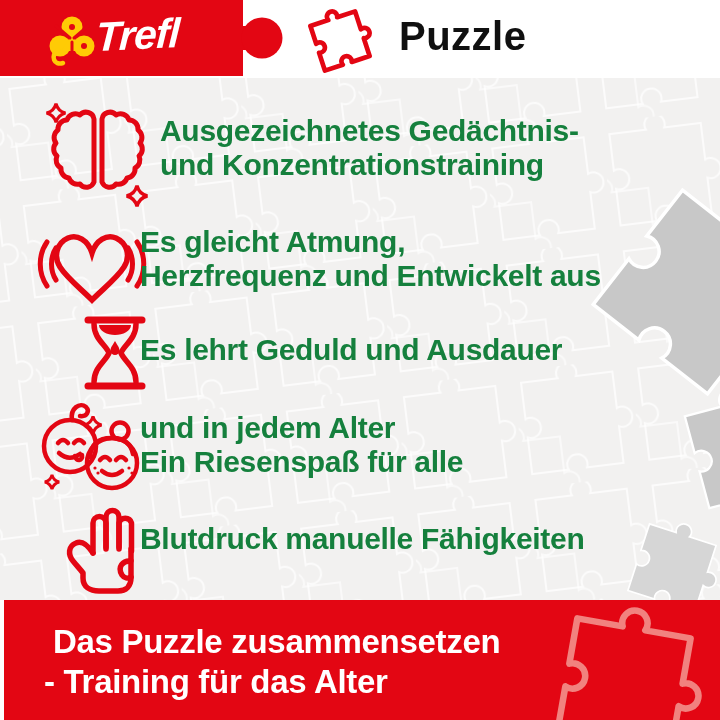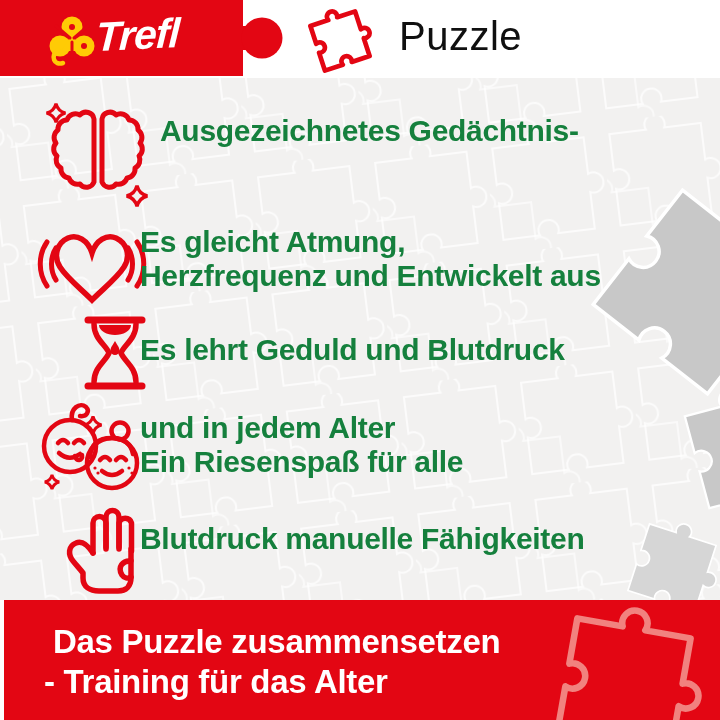--- a/index.html
+++ b/index.html
@@ -4,21 +4,21 @@
 <style>
   html,body{margin:0;padding:0;background:#ffffff;}
   .stage{position:relative;width:720px;height:720px;overflow:hidden;background:#ffffff;
          font-family:"Liberation Sans",sans-serif;}
   
   .header{position:absolute;left:0;top:0;width:720px;height:78px;background:#ffffff;}
   .logo-svg{position:absolute;left:0;top:0;}
   .logo-word{position:absolute;left:96px;top:12px;font-style:italic;font-weight:700;
              font-size:41px;color:#ffffff;transform:rotate(-3deg) skewX(-6deg);letter-spacing:-1px;}
   .puzzle-icon-svg{position:absolute;left:306px;top:5px;}
-  .product-label{position:absolute;left:399px;top:14px;font-size:40px;font-weight:400;
+  .product-label{position:absolute;left:399px;top:14px;font-size:40px;font-weight:700;
                  color:#101010;letter-spacing:0.5px;}
   
   .content{position:absolute;left:0;top:78px;width:720px;height:522px;background:#f2f1f0;}
   .pattern-svg{position:absolute;left:0;top:0;}
   .deco-svg{position:absolute;left:560px;top:80px;}
   .feat-icon{position:absolute;}
   .feat-text{position:absolute;left:140px;color:#15803d;font-size:30px;line-height:34px;
              font-weight:700;letter-spacing:-0.3px;white-space:nowrap;}
   .feat-text span{display:block;}
   #t1{left:160px;top:114px}
@@ -160,27 +160,28 @@
       <path d="M30,48 V18 A6.5,6.5 0 0 1 43,18 V44"></path>
       <path d="M43,42 V12 A6.5,6.5 0 0 1 56,12 V42"></path>
       <path d="M56,44 V18 A6.5,6.5 0 0 1 68.5,18 V46"></path>
       <path d="M30,48 C26,42 20,35 13,38 C5,41 5,50 10,56 C14,61 17,64 20,68 L20,73 C20,82 27,86 36,86 L55,86 C63,86 68,81 68,73 L68,44"></path>
       <path d="M68,56 C60,55 54,62 59,70 C61,73 65,74 68,72"></path>
     </g>
   </svg>
 
   <div class="feat-text" id="t1">
     <span>Ausgezeichnetes Gedächtnis-</span>
+    <span>und Konzentrationstraining</span>
   </div>
   <div class="feat-text" id="t2">
     <span>Es gleicht Atmung,</span>
     <span>Herzfrequenz und Entwickelt aus</span>
   </div>
   <div class="feat-text" id="t3">
-    <span>Es lehrt Geduld und Blutdruck</span>
+    <span>Es lehrt Geduld und Ausdauer</span>
   </div>
   <div class="feat-text" id="t4">
     <span>und in jedem Alter</span>
     <span>Ein Riesenspaß für alle</span>
   </div>
   <div class="feat-text" id="t5">
     <span>Blutdruck manuelle Fähigkeiten</span>
   </div>
 
   <div class="banner">

